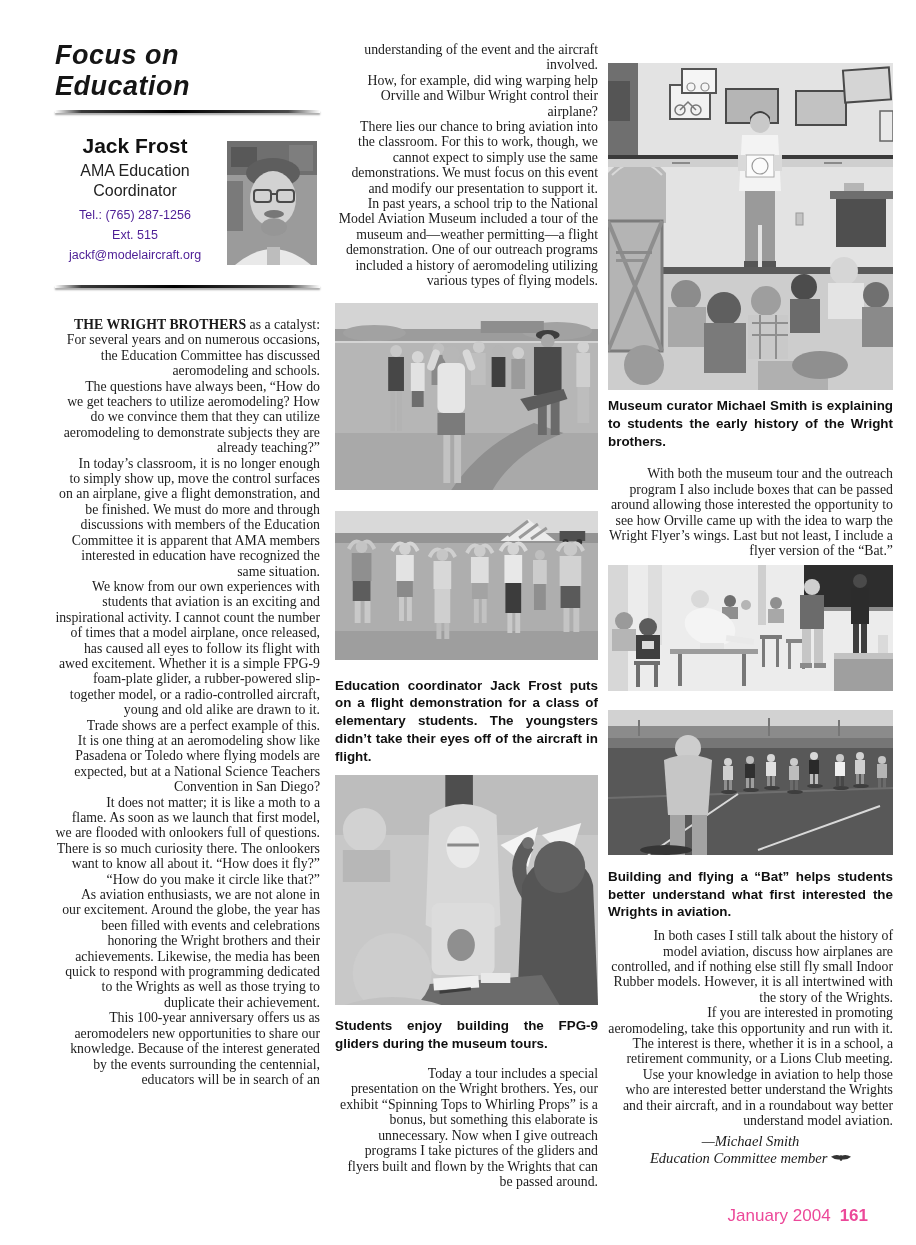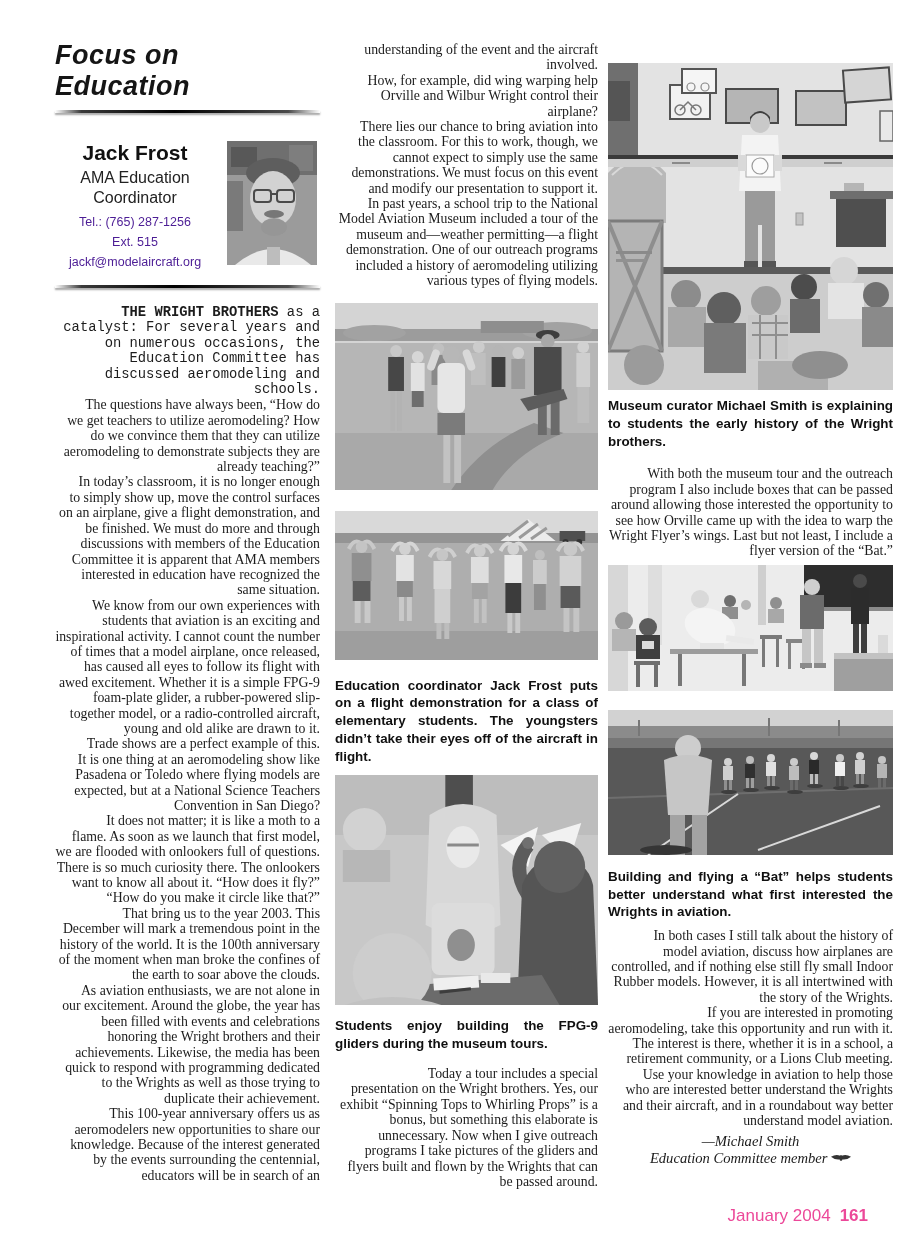--- a/index.html
+++ b/index.html
@@ -14,33 +14,33 @@
 
   .title {
     font-family:"Liberation Sans", sans-serif; font-style:italic; font-weight:bold;
     font-size:27px; text-align:left; margin:0 0 8px 0; color:#151515; letter-spacing:0.5px;
   }
   .rule {
     height:3px; border:0; margin:0;
     background:linear-gradient(90deg, rgba(0,0,0,0) 0%, #3a3a3a 10%, #000 45%, #4a4a4a 88%, rgba(0,0,0,0) 100%);
     box-shadow:0 2px 2px rgba(0,0,0,0.35);
   }
-  .authorbox { display:flex; align-items:center; margin-top:28px; height:124px; }
+  .authorbox { display:flex; align-items:flex-end; margin-top:28px; height:124px; }
   .authortext { width:160px; text-align:center; padding-top:6px; font-family:"Liberation Sans", sans-serif; }
   .a-name { font-size:21px; font-weight:bold; color:#111; margin-bottom:3px; }
   .a-role { font-size:16px; line-height:1.25; color:#222; }
   .a-contact { font-size:12.5px; line-height:1.6; color:#4c1d95; }
   .a-contact.first { margin-top:4px; }
   .portrait { width:90px; height:124px; margin-left:12px; overflow:hidden; }
   .portrait svg { display:block; width:100%; height:100%; }
   .rule2 { margin-top:20px; }
 
   .body-p { font-size:13.8px; line-height:15.4px; margin:0; text-align:right; }
   .indent { text-indent:22px; }
-  .first-body { margin-top:17px;font-family:Liberation Mono, monospace; }
+  .first-body { margin-top:29px; }
 
   .caption {
     font-family:"Liberation Sans", sans-serif; font-weight:bold;
     font-size:13.4px; line-height:17.8px; text-align:justify; margin:0; color:#101010;
   }
 
   .photo { width:100%; overflow:hidden; background:#d8d8d8; }
   .photo svg { display:block; width:100%; height:100%; }
   .ph1 { height:187px; margin-top:14px; }
   .ph2 { height:149px; margin-top:21px; }
@@ -106,21 +106,20 @@
     </div>
 
     <div class="rule rule2"></div>
 
     <p class="body-p first-body"><strong>THE WRIGHT BROTHERS</strong><span> as a catalyst: For several years and on numerous occasions, the Education Committee has discussed aeromodeling and schools.</span></p>
     <p class="body-p indent">The questions have always been, “How do we get teachers to utilize aeromodeling? How do we convince them that they can utilize aeromodeling to demonstrate subjects they are already teaching?”</p>
     <p class="body-p indent">In today’s classroom, it is no longer enough to simply show up, move the control surfaces on an airplane, give a flight demonstration, and be finished. We must do more and through discussions with members of the Education Committee it is apparent that AMA members interested in education have recognized the same situation.</p>
     <p class="body-p indent">We know from our own experiences with students that aviation is an exciting and inspirational activity. I cannot count the number of times that a model airplane, once released, has caused all eyes to follow its flight with awed excitement. Whether it is a simple FPG-9 foam-plate glider, a rubber-powered slip-together model, or a radio-controlled aircraft, young and old alike are drawn to it.</p>
     <p class="body-p indent">Trade shows are a perfect example of this. It is one thing at an aeromodeling show like Pasadena or Toledo where flying models are expected, but at a National Science Teachers Convention in San Diego?</p>
     <p class="body-p indent">It does not matter; it is like a moth to a flame. As soon as we launch that first model, we are flooded with onlookers full of questions. There is so much curiosity there. The onlookers want to know all about it. “How does it fly?” “How do you make it circle like that?”</p>
-    <p class="body-p indent">That bring us to the year 2003. This December will mark a tremendous point in the history of the world. It is the 100th anniversary of the moment when man broke the confines of the earth to soar above the clouds.</p>
     <p class="body-p indent">As aviation enthusiasts, we are not alone in our excitement. Around the globe, the year has been filled with events and celebrations honoring the Wright brothers and their achievements. Likewise, the media has been quick to respond with programming dedicated to the Wrights as well as those trying to duplicate their achievement.</p>
     <p class="body-p indent">This 100-year anniversary offers us as aeromodelers new opportunities to share our knowledge. Because of the interest generated by the events surrounding the centennial, educators will be in search of an</p>
   </div>
 
   <div class="col col2">
     <p class="body-p">understanding of the event and the aircraft involved.</p>
     <p class="body-p indent">How, for example, did wing warping help Orville and Wilbur Wright control their airplane?</p>
     <p class="body-p indent">There lies our chance to bring aviation into the classroom. For this to work, though, we cannot expect to simply use the same demonstrations. We must focus on this event and modify our presentation to support it.</p>
     <p class="body-p indent">In past years, a school trip to the National Model Aviation Museum included a tour of the museum and—weather permitting—a flight demonstration. One of our outreach programs included a history of aeromodeling utilizing various types of flying models.</p>
 

